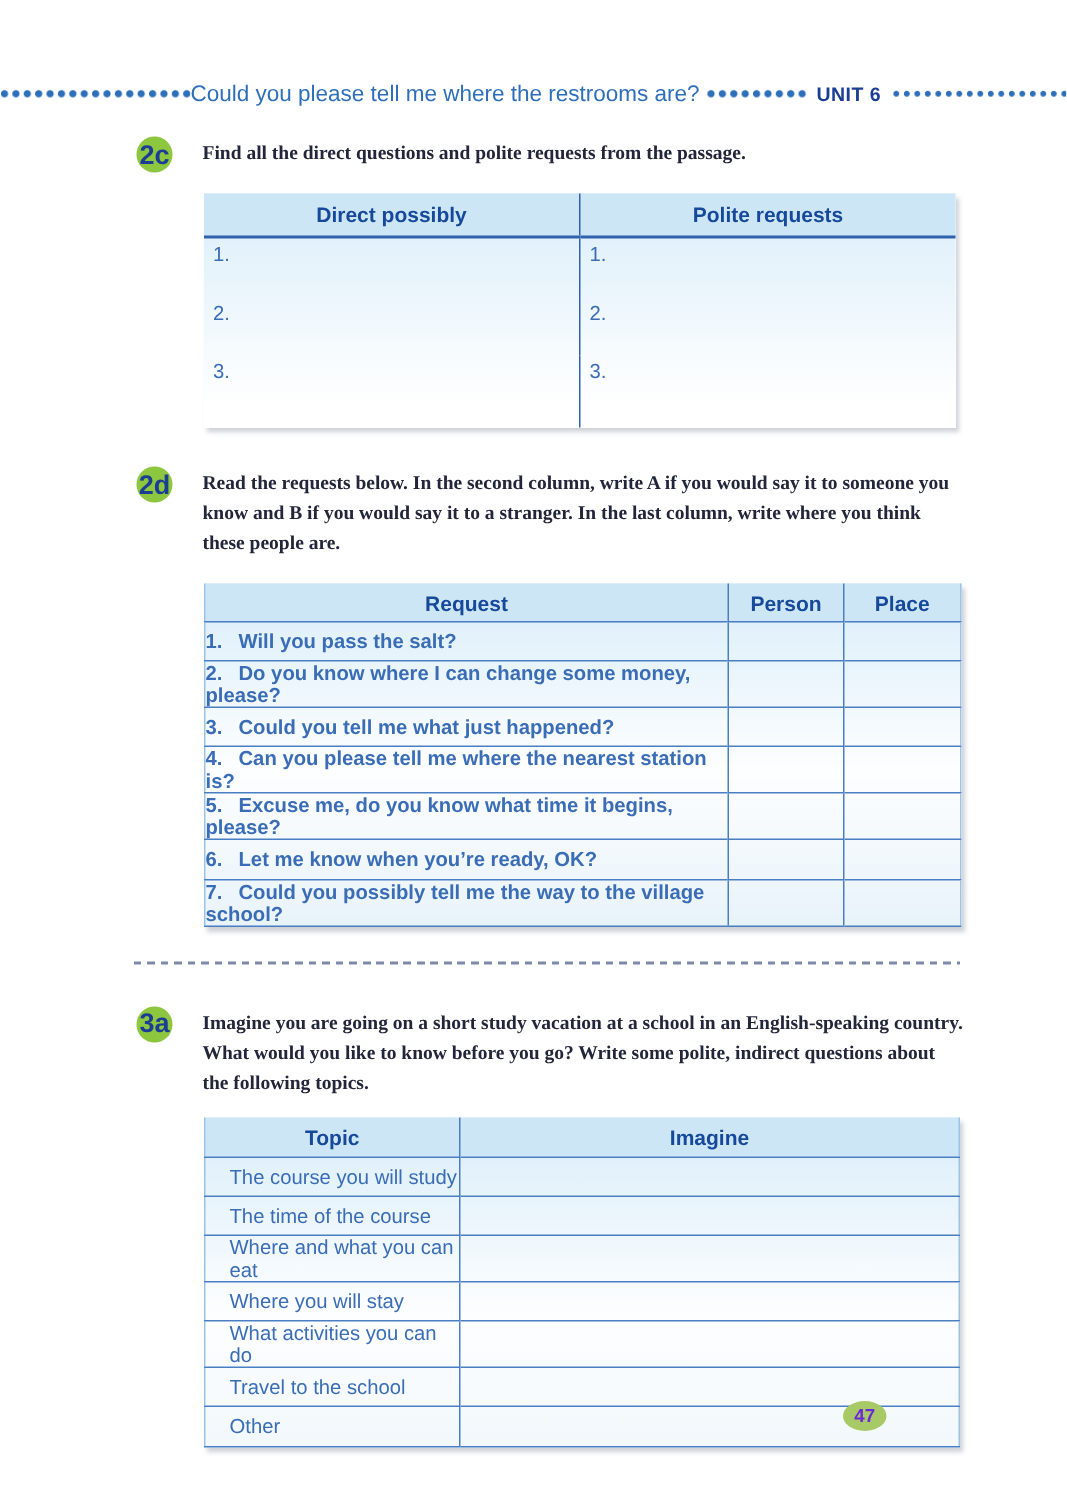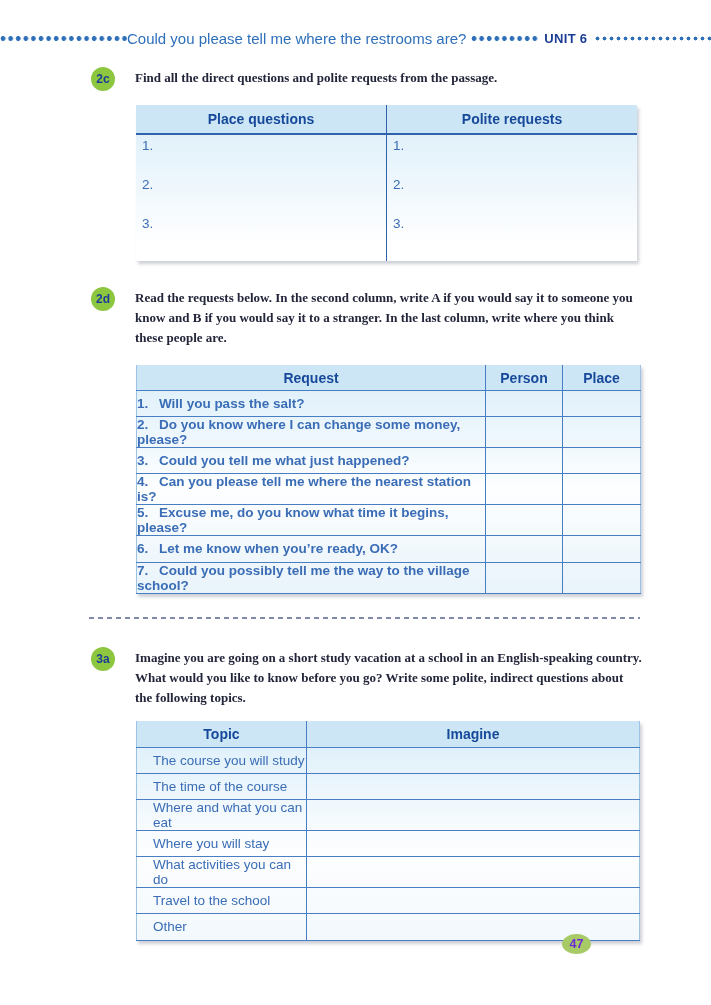--- a/index.html
+++ b/index.html
@@ -7,21 +7,21 @@
     width:711px; height:1005px;
     background:#ffffff;
     position:relative;
     font-family:"Liberation Sans", sans-serif;
     overflow:hidden;
   }
 
   
   .header {
     display:flex; align-items:center;
-    padding-top:29px; height:18px;
+    padding-top:53px; height:18px;
     width:711px;
   }
   .dots {
     height:9px;
     background-image: radial-gradient(circle at 3px 4.5px, #2e6fba 2.1px, rgba(0,0,0,0) 2.7px);
     background-size:7.6px 9px;
     background-repeat:repeat-x;
   }
   .dots-left  { width:127px; flex:0 0 auto; }
   .dots-mid   { width:68px;  flex:0 0 auto; margin:0 5px; }
@@ -37,21 +37,21 @@
   .unit-label {
     color:#1b3e94; font-weight:bold; font-size:13px;
     white-space:nowrap; letter-spacing:0.3px;
   }
 
   
   .exercise { display:flex; margin-left:91px; align-items:flex-start; }
   .badge {
     width:24px; height:24px; border-radius:50%;
     background:#8dc63f; color:#1b3e94;
-    font-weight:bold; font-size:12px;
+    font-weight:bold; font-size:18px;
     display:flex; align-items:center; justify-content:center;
     flex:0 0 24px; margin-top:1px;
   }
   .instruction {
     margin-left:20px; width:508px;
     font-family:"Liberation Serif", serif;
     font-weight:bold; font-size:13px; line-height:20px;
     color:#23263a; padding-top:2px;
   }
   .ex-2c { margin-top:19px; }
@@ -129,21 +129,21 @@
 </div>
 
 <div class="exercise ex-2c">
   <div class="badge">2c</div>
   <div class="instruction">Find all the direct questions and polite requests from the passage.</div>
 </div>
 
 <table class="wbtable t1">
   <thead>
     <tr>
-      <th>Place questions</th>
+      <th>Direct possibly</th>
       <th>Polite requests</th>
     </tr>
   </thead>
   <tbody>
     <tr>
       <td>1.</td>
       <td>1.</td>
     </tr>
     <tr>
       <td>2.</td>

